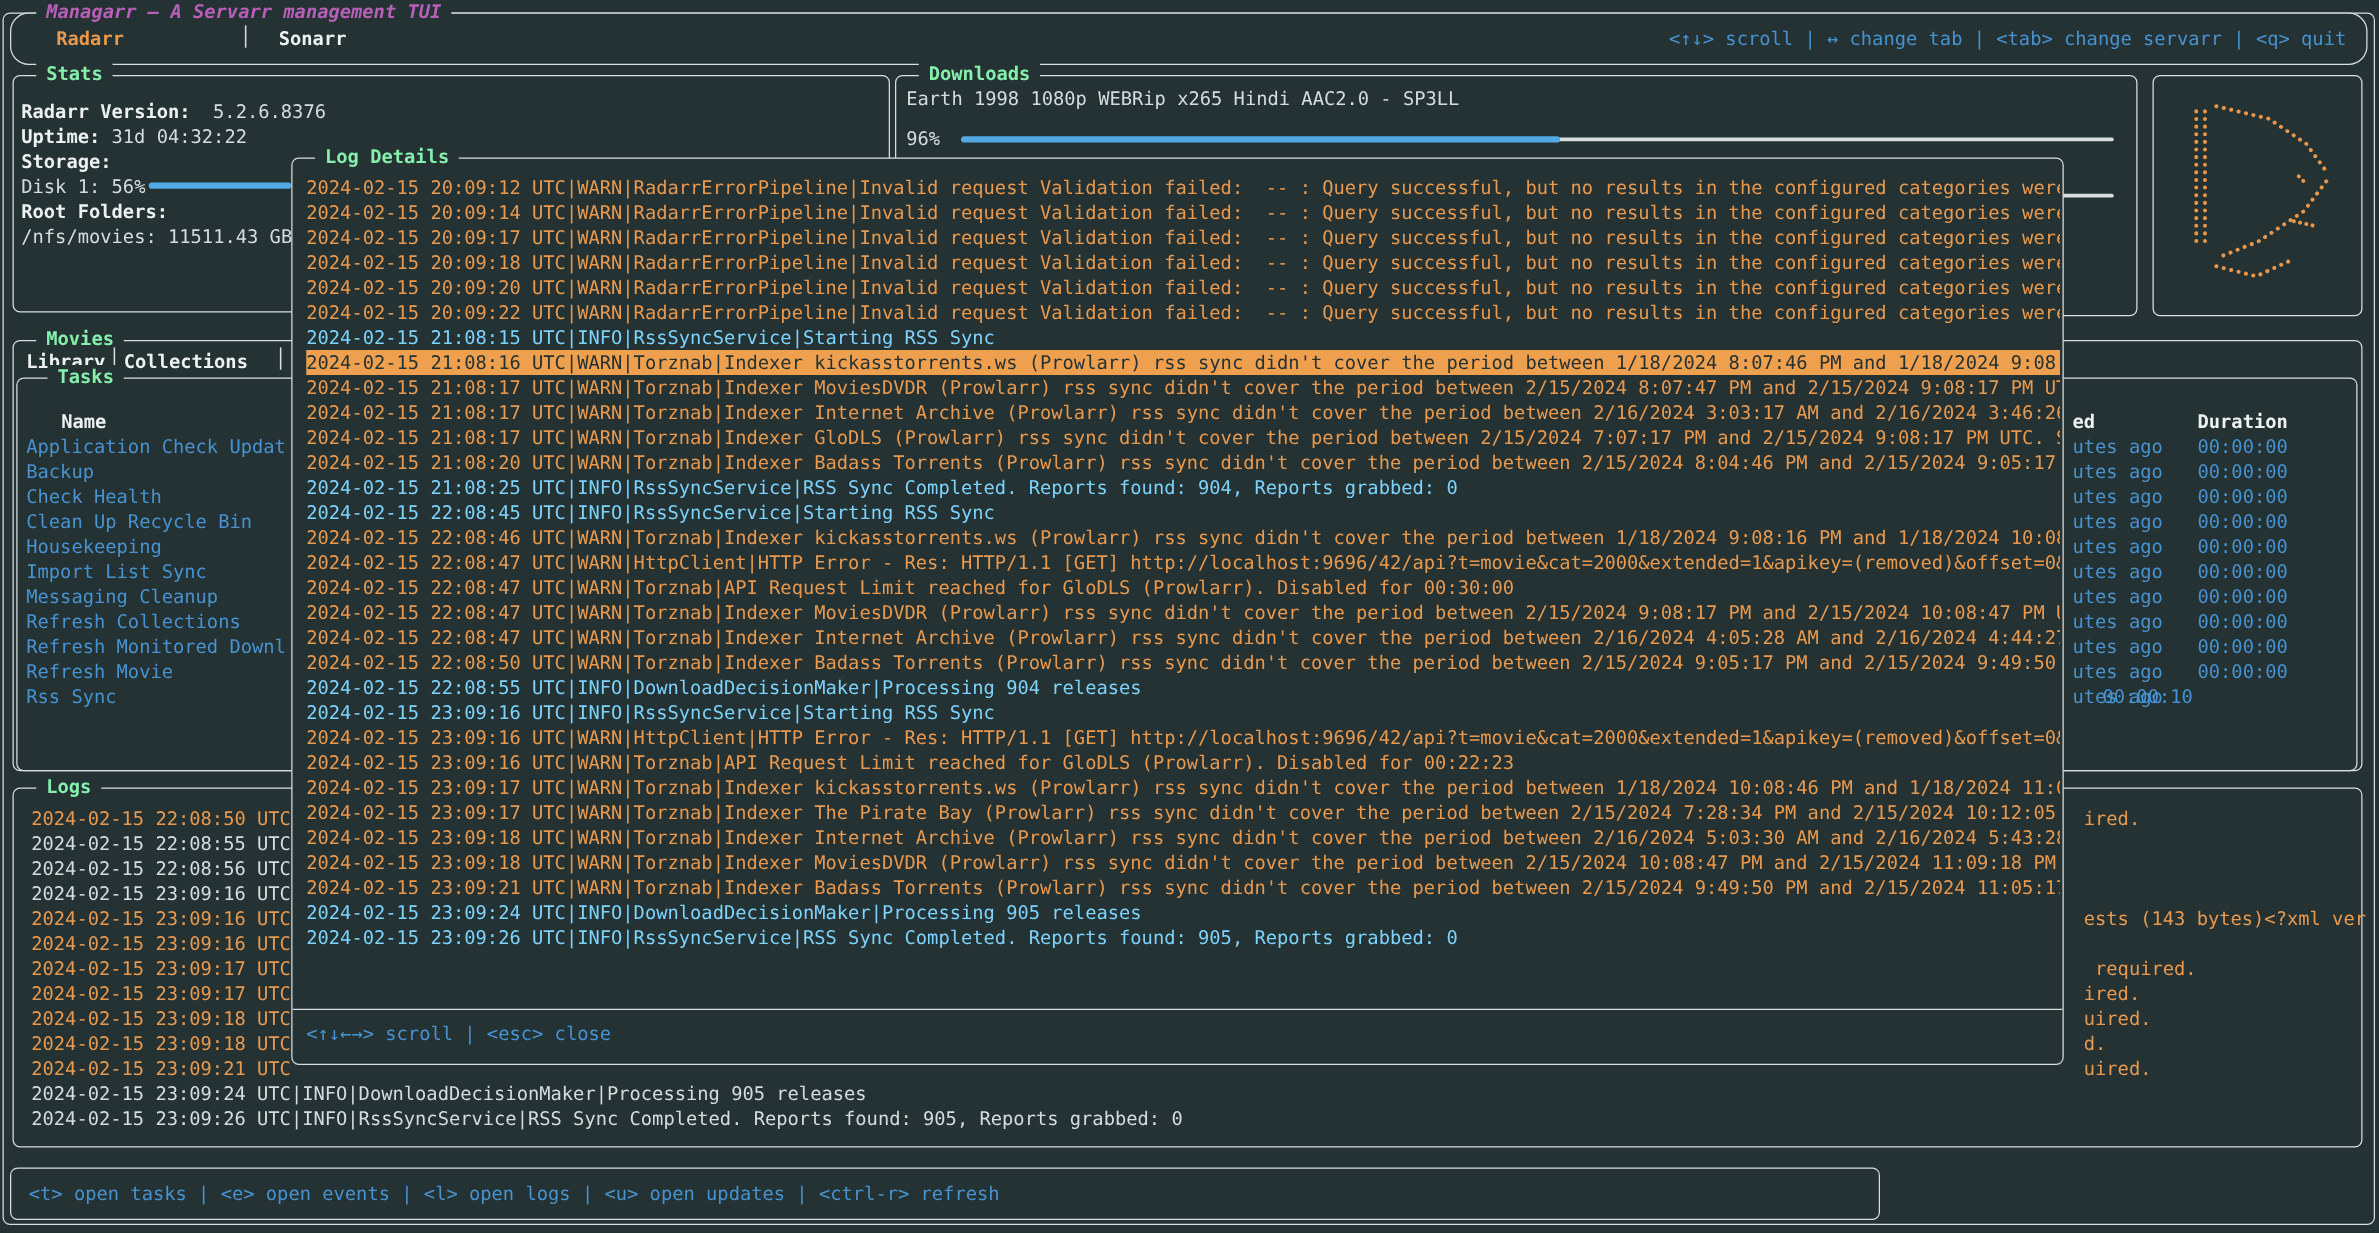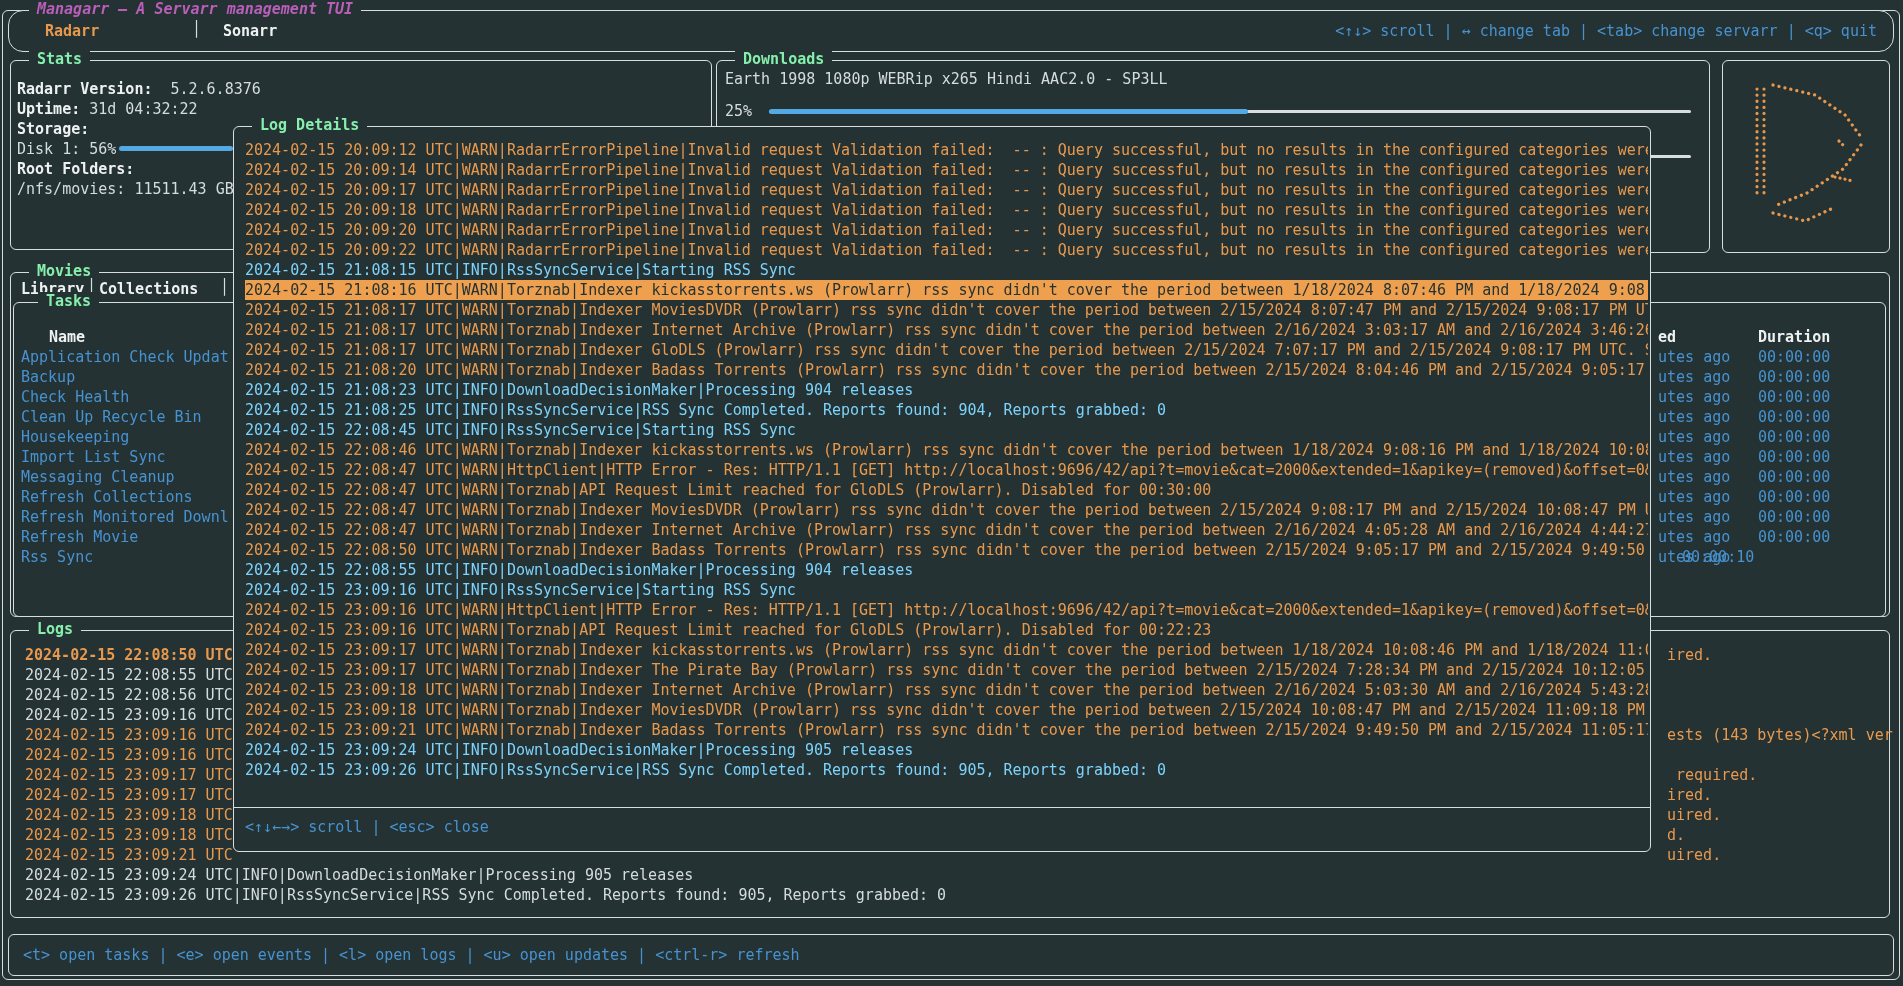--- a/index.html
+++ b/index.html
@@ -41,21 +41,21 @@
   <div class="row" style="left:6px; top:58px;"><span class="b">Storage:</span></div>
   <div class="row" style="left:6px; top:78px;"><span class="white">Disk 1: 56%</span></div>
   <div style="position:absolute; left:108px; top:85px; width:114px; height:5px; border-radius:3px;" class="gaugeblue"></div>
   <div class="row" style="left:6px; top:98px;"><span class="b">Root Folders:</span></div>
   <div class="row" style="left:6px; top:118px;"><span class="white">/nfs/movies: 11511.43 GB</span></div>
 </div>
 
 <div class="panel" style="left:716px; top:60px; width:994px; height:193px;">
   <span class="ptitle">Downloads</span>
   <div class="row white" style="left:8px; top:8px; width:970px;">Earth 1998 1080p WEBRip x265 Hindi AAC2.0 - SP3LL</div>
-  <div class="row white" style="left:8px; top:40px;">25%</div>
+  <div class="row white" style="left:8px; top:40px;">96%</div>
   <div style="position:absolute; left:52px; top:49px; width:922px; height:3px; background:#d8dee0; border-radius:2px;">
     <div class="gaugeblue" style="position:absolute; left:0; top:-1px; width:52%; height:5px; border-radius:3px;"></div>
   </div>
 
   <div style="position:absolute; left:52px; top:94px; width:922px; height:3px; background:#d8dee0; border-radius:2px;"></div>
 </div>
 
 <div class="panel" style="left:1722px; top:60px; width:168px; height:193px;">
   <svg width="130" height="150" viewBox="0 0 130 150" style="position:absolute; left:20px; top:20px;" fill="none" stroke="#e8964a" stroke-width="3.2" stroke-linecap="round">
     <path d="M14 8 V116" stroke-dasharray="0.1 6"></path>
@@ -136,21 +136,21 @@
         <div class="tcell" style="left: 7px; top: 244px; width: 212px;">Rss Sync</div>
         <div class="tcell" style="left: 1644px; top: 244px;">utes ago</div>
         <div class="tcell" style="left: 1668px; top: 244px; text-align: right;">00:00:10</div>
       </div>
     </div>
 </div>
 
 <div class="panel" style="left:10px; top:630px; width:1880px; height:288px;">
   <span class="ptitle">Logs</span>
   <div id="log-rows">
-      <div class="lrow-left" style="top: 14px; color: rgb(233, 153, 78); font-weight: bold;">2024-02-15 22:08:50 UTC</div>
+      <div class="lrow-left" style="top: 14px; color: rgb(233, 153, 78);">2024-02-15 22:08:50 UTC</div>
       <div class="lrow-right" style="top: 14px; color: rgb(233, 153, 78);">ired.</div>
       <div class="lrow-left" style="top: 34px; color: rgb(213, 220, 222);">2024-02-15 22:08:55 UTC</div>
       <div class="lrow-left" style="top: 54px; color: rgb(213, 220, 222);">2024-02-15 22:08:56 UTC</div>
       <div class="lrow-left" style="top: 74px; color: rgb(213, 220, 222);">2024-02-15 23:09:16 UTC</div>
       <div class="lrow-left" style="top: 94px; color: rgb(233, 153, 78);">2024-02-15 23:09:16 UTC</div>
       <div class="lrow-right" style="top: 94px; color: rgb(233, 153, 78);">ests (143 bytes)&lt;?xml ver</div>
       <div class="lrow-left" style="top: 114px; color: rgb(233, 153, 78);">2024-02-15 23:09:16 UTC</div>
       <div class="lrow-left" style="top: 134px; color: rgb(233, 153, 78);">2024-02-15 23:09:17 UTC</div>
       <div class="lrow-right" style="top: 134px; color: rgb(233, 153, 78);"> required.</div>
       <div class="lrow-left" style="top: 154px; color: rgb(233, 153, 78);">2024-02-15 23:09:17 UTC</div>
@@ -159,40 +159,39 @@
       <div class="lrow-right" style="top: 174px; color: rgb(233, 153, 78);">uired.</div>
       <div class="lrow-left" style="top: 194px; color: rgb(233, 153, 78);">2024-02-15 23:09:18 UTC</div>
       <div class="lrow-right" style="top: 194px; color: rgb(233, 153, 78);">d.</div>
       <div class="lrow-left" style="top: 214px; color: rgb(233, 153, 78);">2024-02-15 23:09:21 UTC</div>
       <div class="lrow-right" style="top: 214px; color: rgb(233, 153, 78);">uired.</div>
       <div class="lrow-full" style="top: 234px; color: rgb(213, 220, 222);">2024-02-15 23:09:24 UTC|INFO|DownloadDecisionMaker|Processing 905 releases</div>
       <div class="lrow-full" style="top: 254px; color: rgb(213, 220, 222);">2024-02-15 23:09:26 UTC|INFO|RssSyncService|RSS Sync Completed. Reports found: 905, Reports grabbed: 0</div>
     </div>
 </div>
 
-<div class="panel" style="left:8px; top:934px; width:1886px; height:42px;">
+<div class="panel" style="left:8px; top:934px; width:1496px; height:42px;">
   <div class="row blue" style="left:14px; top:10px;">&lt;t&gt; open tasks | &lt;e&gt; open events | &lt;l&gt; open logs | &lt;u&gt; open updates | &lt;ctrl-r&gt; refresh</div>
 </div>
 
 <div class="panel" style="left:233px; top:126px; width:1418px; height:726px; z-index:30;">
   <span class="ptitle">Log Details</span>
   <div id="modal-lines" style="position:absolute; left:11px; top:13px; right:2px; overflow:hidden;">
       <div class="mline">2024-02-15 20:09:12 UTC|WARN|RadarrErrorPipeline|Invalid request Validation failed:  -- : Query successful, but no results in the configured categories were</div>
       <div class="mline">2024-02-15 20:09:14 UTC|WARN|RadarrErrorPipeline|Invalid request Validation failed:  -- : Query successful, but no results in the configured categories were</div>
       <div class="mline">2024-02-15 20:09:17 UTC|WARN|RadarrErrorPipeline|Invalid request Validation failed:  -- : Query successful, but no results in the configured categories were</div>
       <div class="mline">2024-02-15 20:09:18 UTC|WARN|RadarrErrorPipeline|Invalid request Validation failed:  -- : Query successful, but no results in the configured categories were</div>
       <div class="mline">2024-02-15 20:09:20 UTC|WARN|RadarrErrorPipeline|Invalid request Validation failed:  -- : Query successful, but no results in the configured categories were</div>
       <div class="mline">2024-02-15 20:09:22 UTC|WARN|RadarrErrorPipeline|Invalid request Validation failed:  -- : Query successful, but no results in the configured categories were</div>
       <div class="mline info">2024-02-15 21:08:15 UTC|INFO|RssSyncService|Starting RSS Sync</div>
       <div class="mline hl" style="margin-left: -11px; padding-left: 11px;">2024-02-15 21:08:16 UTC|WARN|Torznab|Indexer kickasstorrents.ws (Prowlarr) rss sync didn't cover the period between 1/18/2024 8:07:46 PM and 1/18/2024 9:08:1</div>
       <div class="mline">2024-02-15 21:08:17 UTC|WARN|Torznab|Indexer MoviesDVDR (Prowlarr) rss sync didn't cover the period between 2/15/2024 8:07:47 PM and 2/15/2024 9:08:17 PM UTC</div>
       <div class="mline">2024-02-15 21:08:17 UTC|WARN|Torznab|Indexer Internet Archive (Prowlarr) rss sync didn't cover the period between 2/16/2024 3:03:17 AM and 2/16/2024 3:46:26</div>
       <div class="mline">2024-02-15 21:08:17 UTC|WARN|Torznab|Indexer GloDLS (Prowlarr) rss sync didn't cover the period between 2/15/2024 7:07:17 PM and 2/15/2024 9:08:17 PM UTC. Se</div>
       <div class="mline">2024-02-15 21:08:20 UTC|WARN|Torznab|Indexer Badass Torrents (Prowlarr) rss sync didn't cover the period between 2/15/2024 8:04:46 PM and 2/15/2024 9:05:17 P</div>
-      <div class="mline info">2024-02-15 21:08:23 UTC|INFO|DownloadDecisionMaker|Processing 904 releases</div>
       <div class="mline info">2024-02-15 21:08:25 UTC|INFO|RssSyncService|RSS Sync Completed. Reports found: 904, Reports grabbed: 0</div>
       <div class="mline info">2024-02-15 22:08:45 UTC|INFO|RssSyncService|Starting RSS Sync</div>
       <div class="mline">2024-02-15 22:08:46 UTC|WARN|Torznab|Indexer kickasstorrents.ws (Prowlarr) rss sync didn't cover the period between 1/18/2024 9:08:16 PM and 1/18/2024 10:08:</div>
       <div class="mline">2024-02-15 22:08:47 UTC|WARN|HttpClient|HTTP Error - Res: HTTP/1.1 [GET] http://localhost:9696/42/api?t=movie&amp;cat=2000&amp;extended=1&amp;apikey=(removed)&amp;offset=0&amp;l</div>
       <div class="mline">2024-02-15 22:08:47 UTC|WARN|Torznab|API Request Limit reached for GloDLS (Prowlarr). Disabled for 00:30:00</div>
       <div class="mline">2024-02-15 22:08:47 UTC|WARN|Torznab|Indexer MoviesDVDR (Prowlarr) rss sync didn't cover the period between 2/15/2024 9:08:17 PM and 2/15/2024 10:08:47 PM UT</div>
       <div class="mline">2024-02-15 22:08:47 UTC|WARN|Torznab|Indexer Internet Archive (Prowlarr) rss sync didn't cover the period between 2/16/2024 4:05:28 AM and 2/16/2024 4:44:27</div>
       <div class="mline">2024-02-15 22:08:50 UTC|WARN|Torznab|Indexer Badass Torrents (Prowlarr) rss sync didn't cover the period between 2/15/2024 9:05:17 PM and 2/15/2024 9:49:50 P</div>
       <div class="mline info">2024-02-15 22:08:55 UTC|INFO|DownloadDecisionMaker|Processing 904 releases</div>
       <div class="mline info">2024-02-15 23:09:16 UTC|INFO|RssSyncService|Starting RSS Sync</div>

